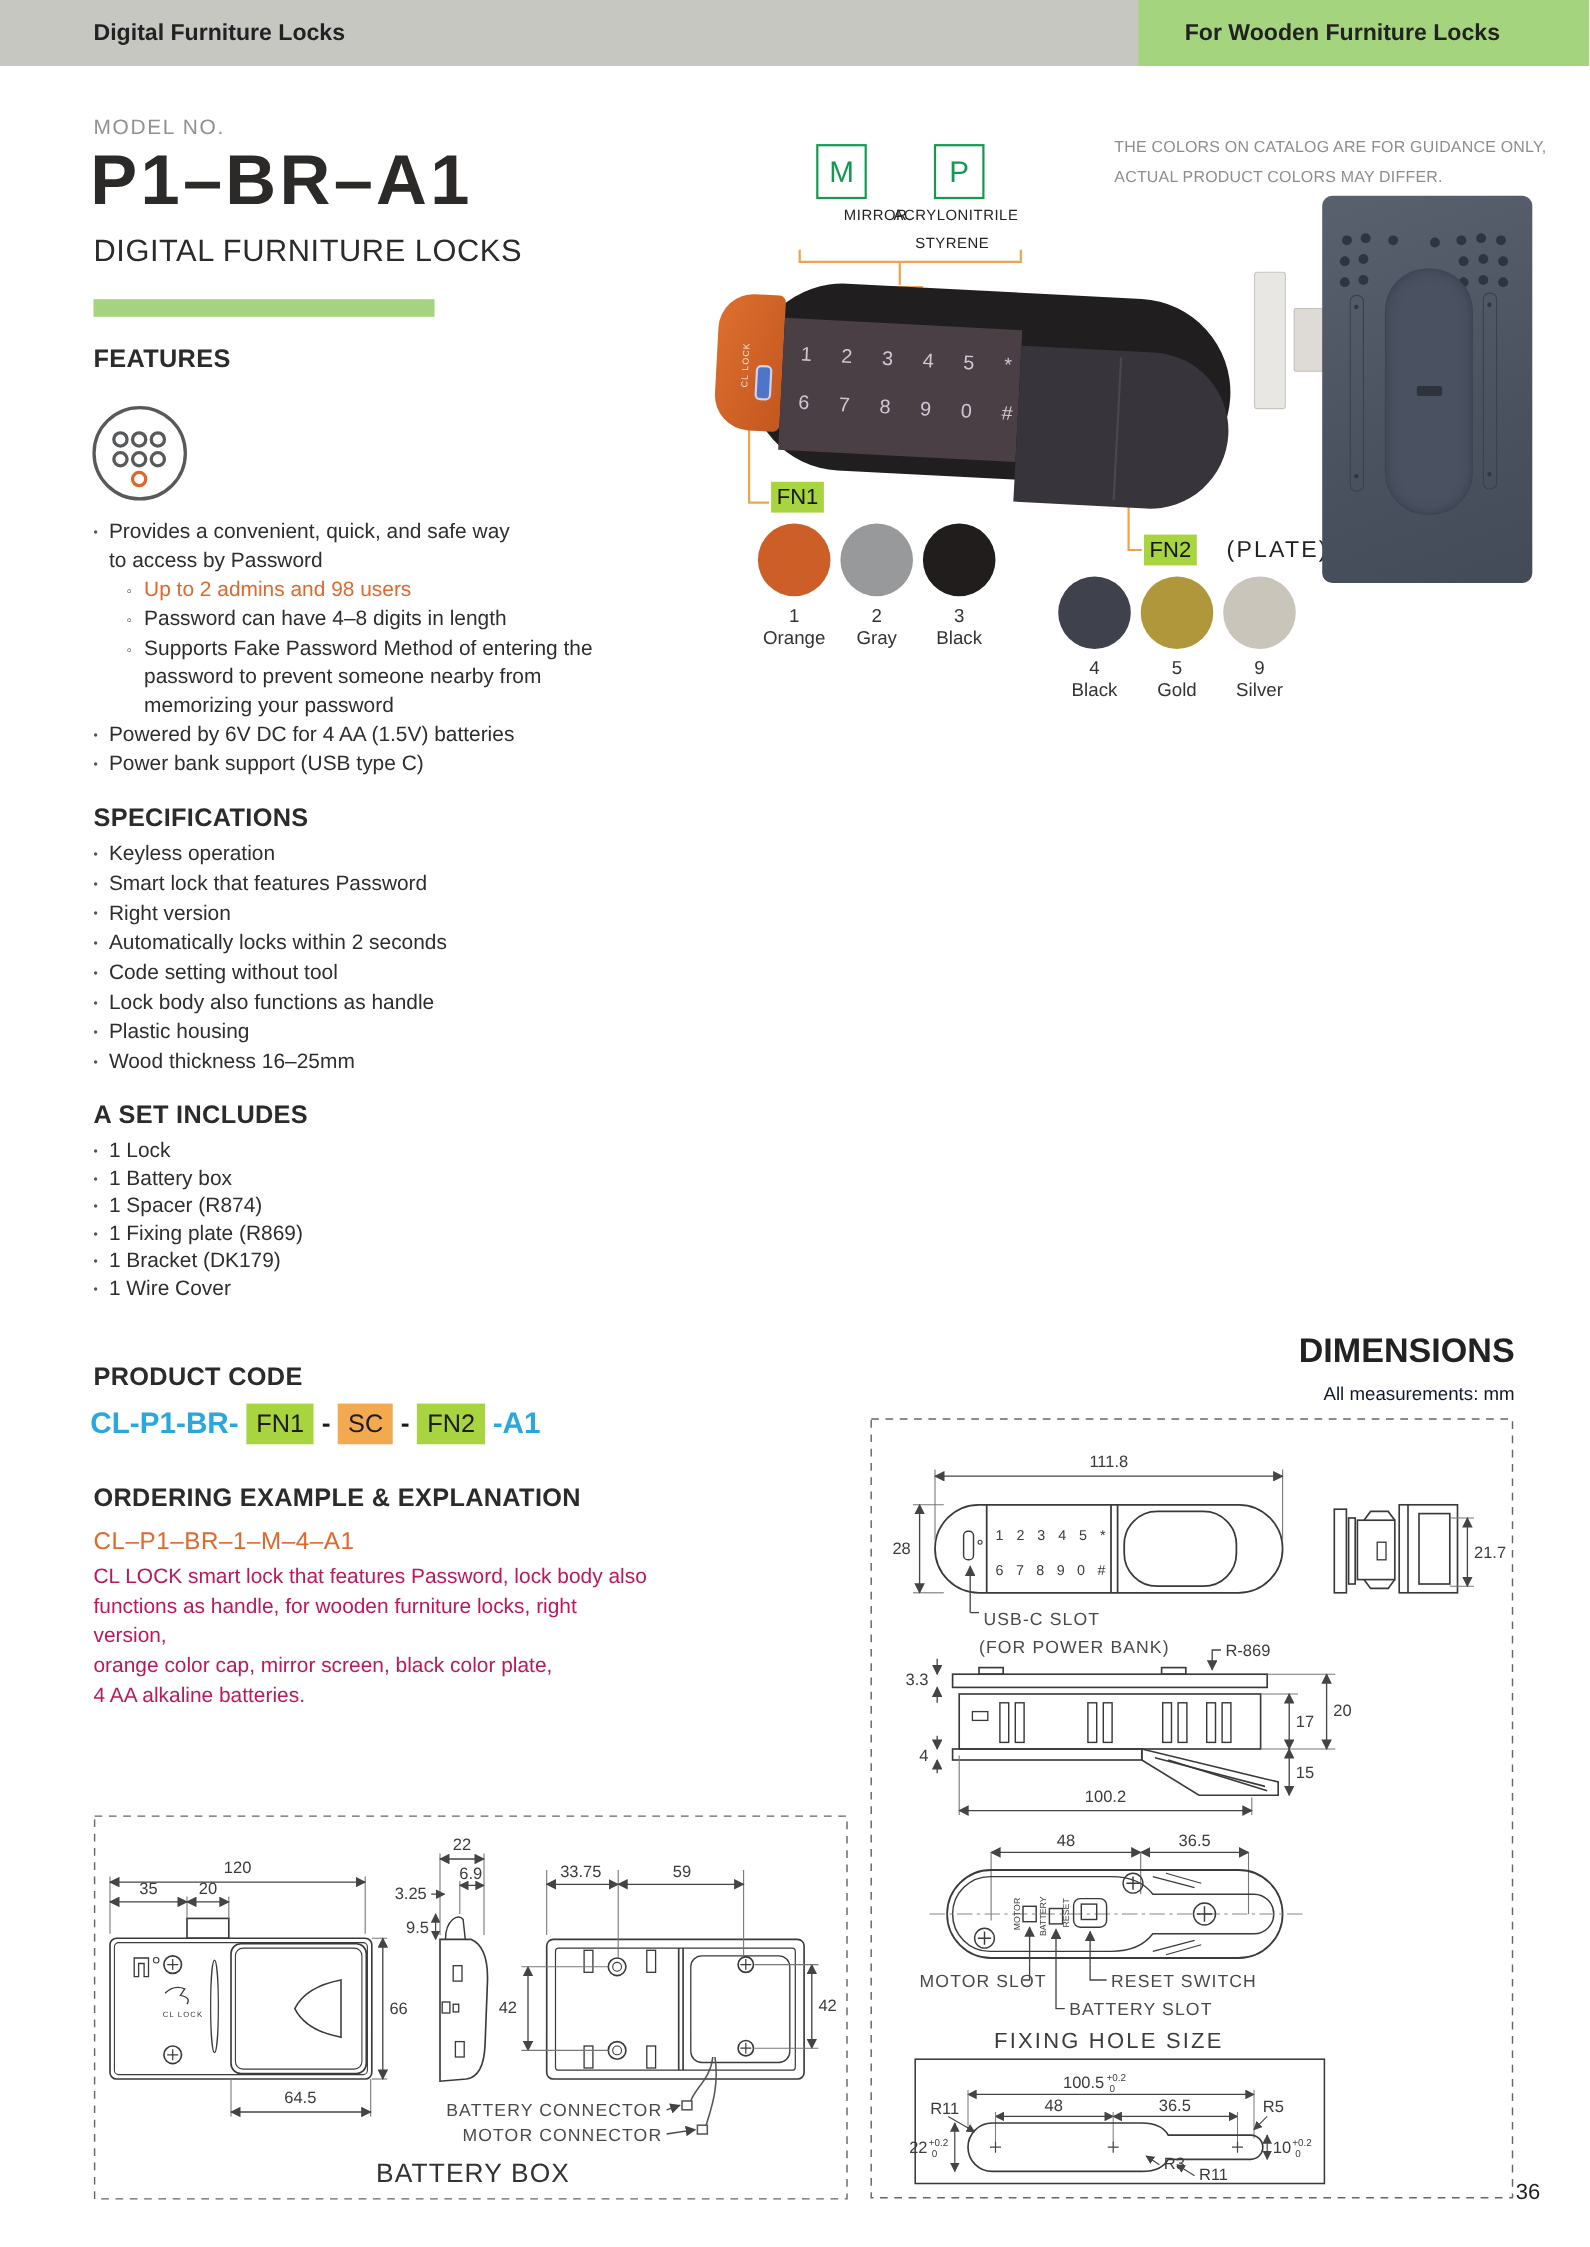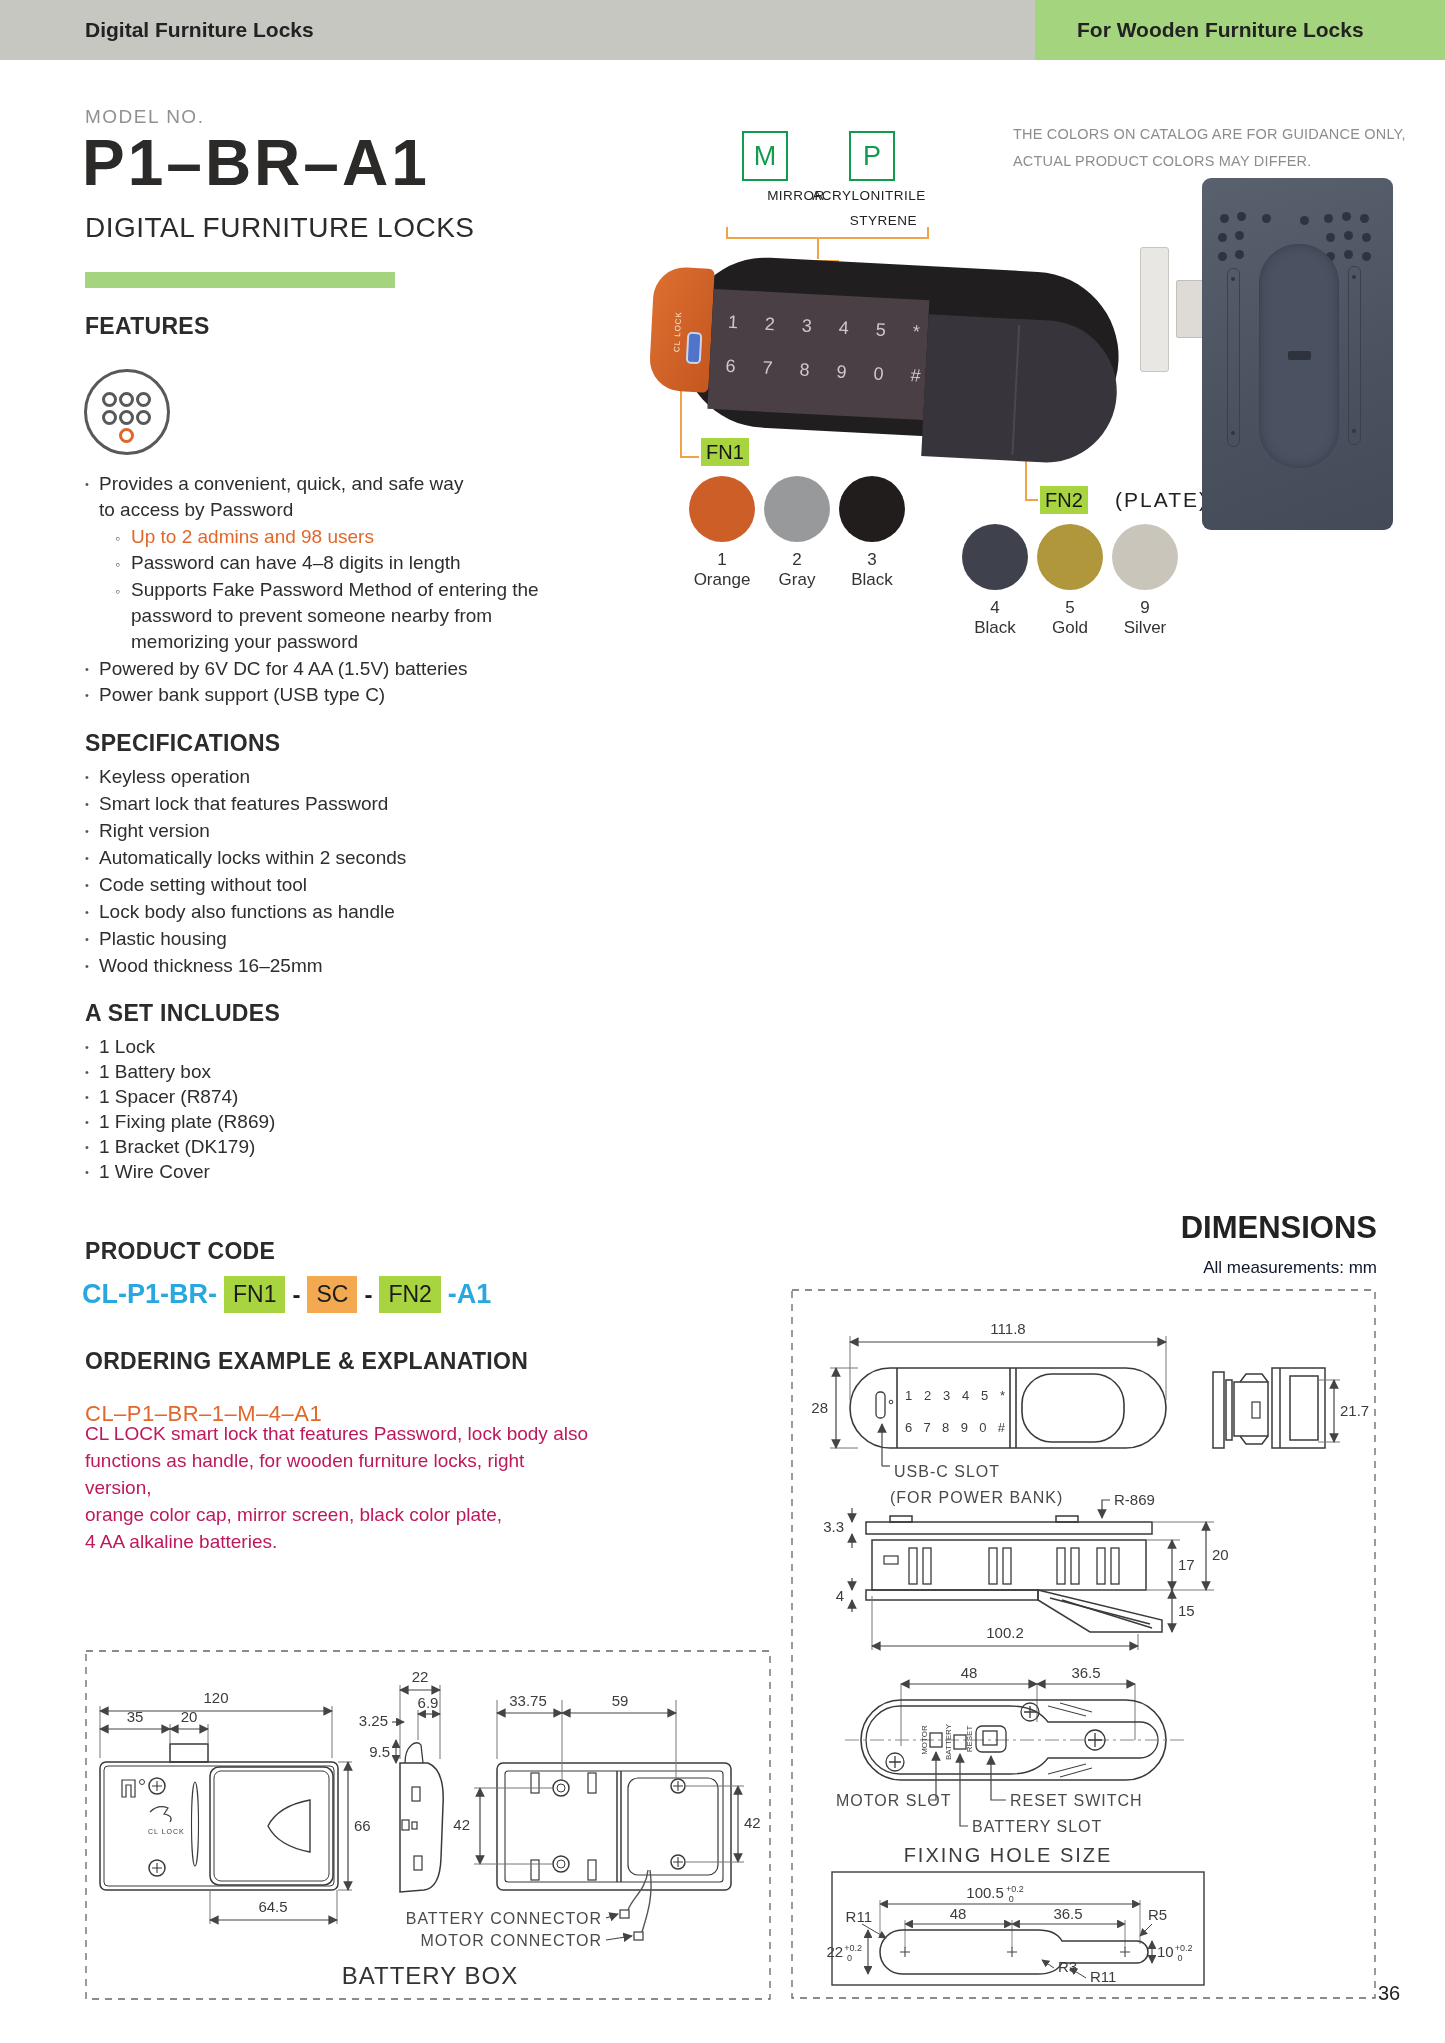--- a/index.html
+++ b/index.html
@@ -34,21 +34,21 @@
   .feat.accent .ftext{color:#e2672a;}
   .speclist .feat{line-height:27px;}
   .setlist .feat{line-height:25px;}
   
   .code-row{left:82px;top:1276px;display:flex;align-items:center;gap:7px;font-weight:700;}
   .code-blue{color:#29a8e0;font-size:27px;}
   .code-box{font-size:23px;font-weight:400;color:#1c1c1c;padding:5px 9px;}
   .code-box.green{background:#a8d43f;}
   .code-box.orange{background:#f3a950;}
   .code-dash{color:#1c1c1c;font-size:24px;font-weight:700;}
-  .example{left:85px;top:1388px;font-size:22px;color:#e2672a;letter-spacing:.5px;margin-top:13px;}
+  .example{left:85px;top:1388px;font-size:22px;color:#e2672a;letter-spacing:.5px;}
   .paraline{font-size:19px;line-height:27px;color:#be185d;}
   
   .mp-box{width:42px;height:46px;border:2px solid #129a51;color:#129a51;font-size:27px;
           display:flex;align-items:center;justify-content:center;background:#fff;}
   .mp-label{font-size:13.5px;color:#222;letter-spacing:.5px;}
   .sc-box{left:799px;top:260px;width:40px;height:42px;background:#f3a950;color:#1c1c1c;font-size:22px;
           display:flex;align-items:center;justify-content:center;}
   .note{font-size:14.5px;color:#8b8e90;letter-spacing:.2px;}
   .fn-tag{width:48px;height:28px;background:#a8d43f;color:#161616;font-size:20px;
           display:flex;align-items:center;justify-content:center;}
@@ -166,21 +166,21 @@
       <div class="paraline">CL LOCK smart lock that features Password, lock body also</div>
       <div class="paraline">functions as handle, for wooden furniture locks, right version,</div>
       <div class="paraline">orange color cap, mirror screen, black color plate,</div>
       <div class="paraline">4 AA alkaline batteries.</div>
     </div>
 
   <div class="abs mp-box" style="left:742px;top:131px;">M</div>
   <div class="abs mp-box" style="left:849px;top:131px;">P</div>
   <div class="abs mp-label" style="left:765px;top:188px;width:62px;text-align:center;">MIRROR</div>
   <div class="abs mp-label" style="left:805px;top:188px;width:128px;text-align:center;">ACRYLONITRILE</div>
-  <div class="abs mp-label" style="left:789px;top:213px;width:128px;text-align:right;">STYRENE</div>
+  <div class="abs mp-label" style="left:832px;top:213px;width:128px;text-align:left;">STYRENE</div>
   <div class="abs sc-box">SC</div>
   <div class="abs note" style="left:1013px;top:126px;width:400px;">THE COLORS ON CATALOG ARE FOR GUIDANCE ONLY,</div>
   <div class="abs note" style="left:1013px;top:153px;width:400px;">ACTUAL PRODUCT COLORS MAY DIFFER.</div>
 
   <svg class="abs" style="left:600px;top:80px;" width="845" height="560" viewBox="600 80 845 560">
     <polyline points="727,227 727,238 928,238 928,227" fill="none" stroke="#f0a348" stroke-width="2"></polyline>
     <line x1="818" y1="238" x2="818" y2="259" stroke="#f0a348" stroke-width="2"></line>
     <line x1="817" y1="303" x2="817" y2="406" stroke="#f0a348" stroke-width="2"></line>
     <polyline points="681,372 681,457 699,457" fill="none" stroke="#f0a348" stroke-width="2"></polyline>
     <polyline points="1026,414 1026,500 1038,500" fill="none" stroke="#f0a348" stroke-width="2"></polyline>

